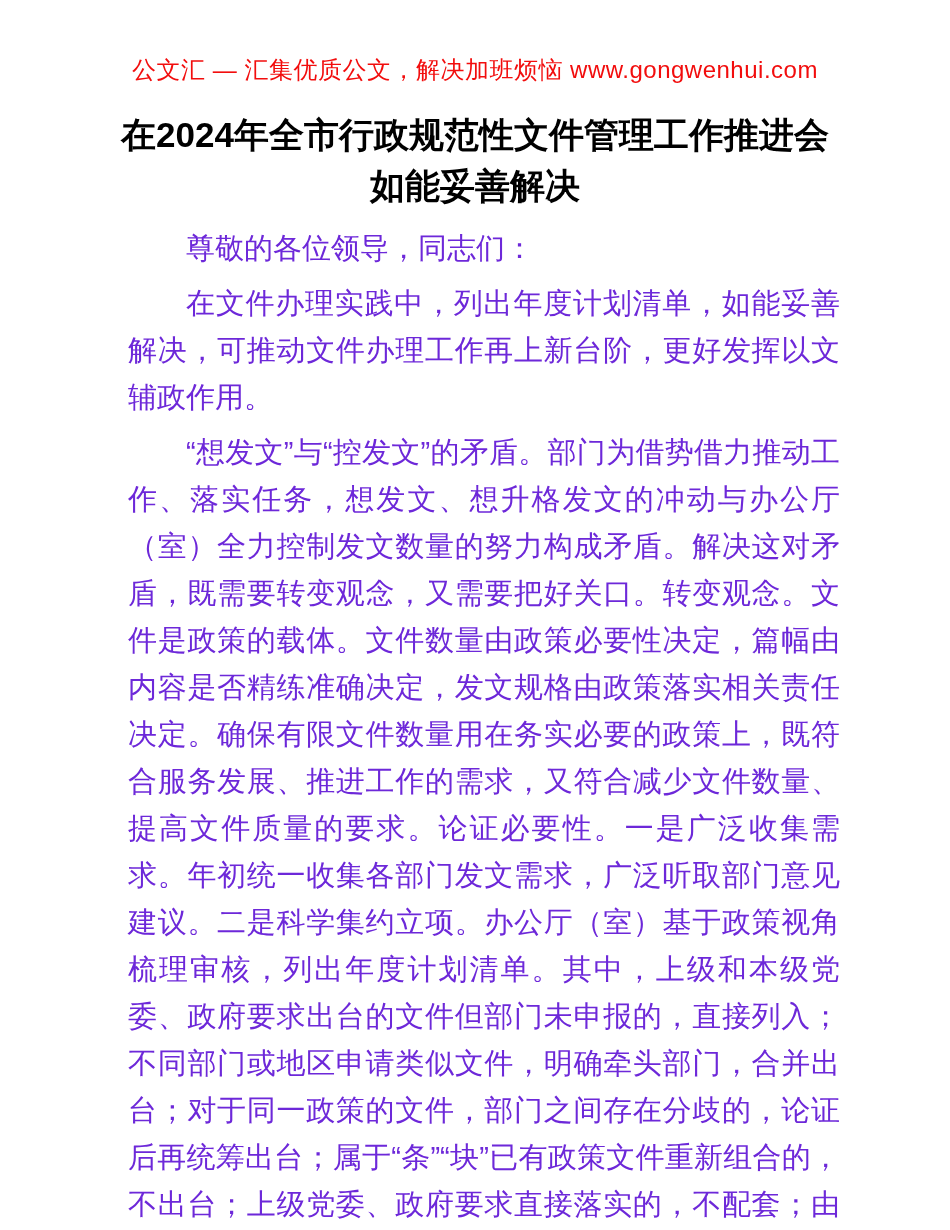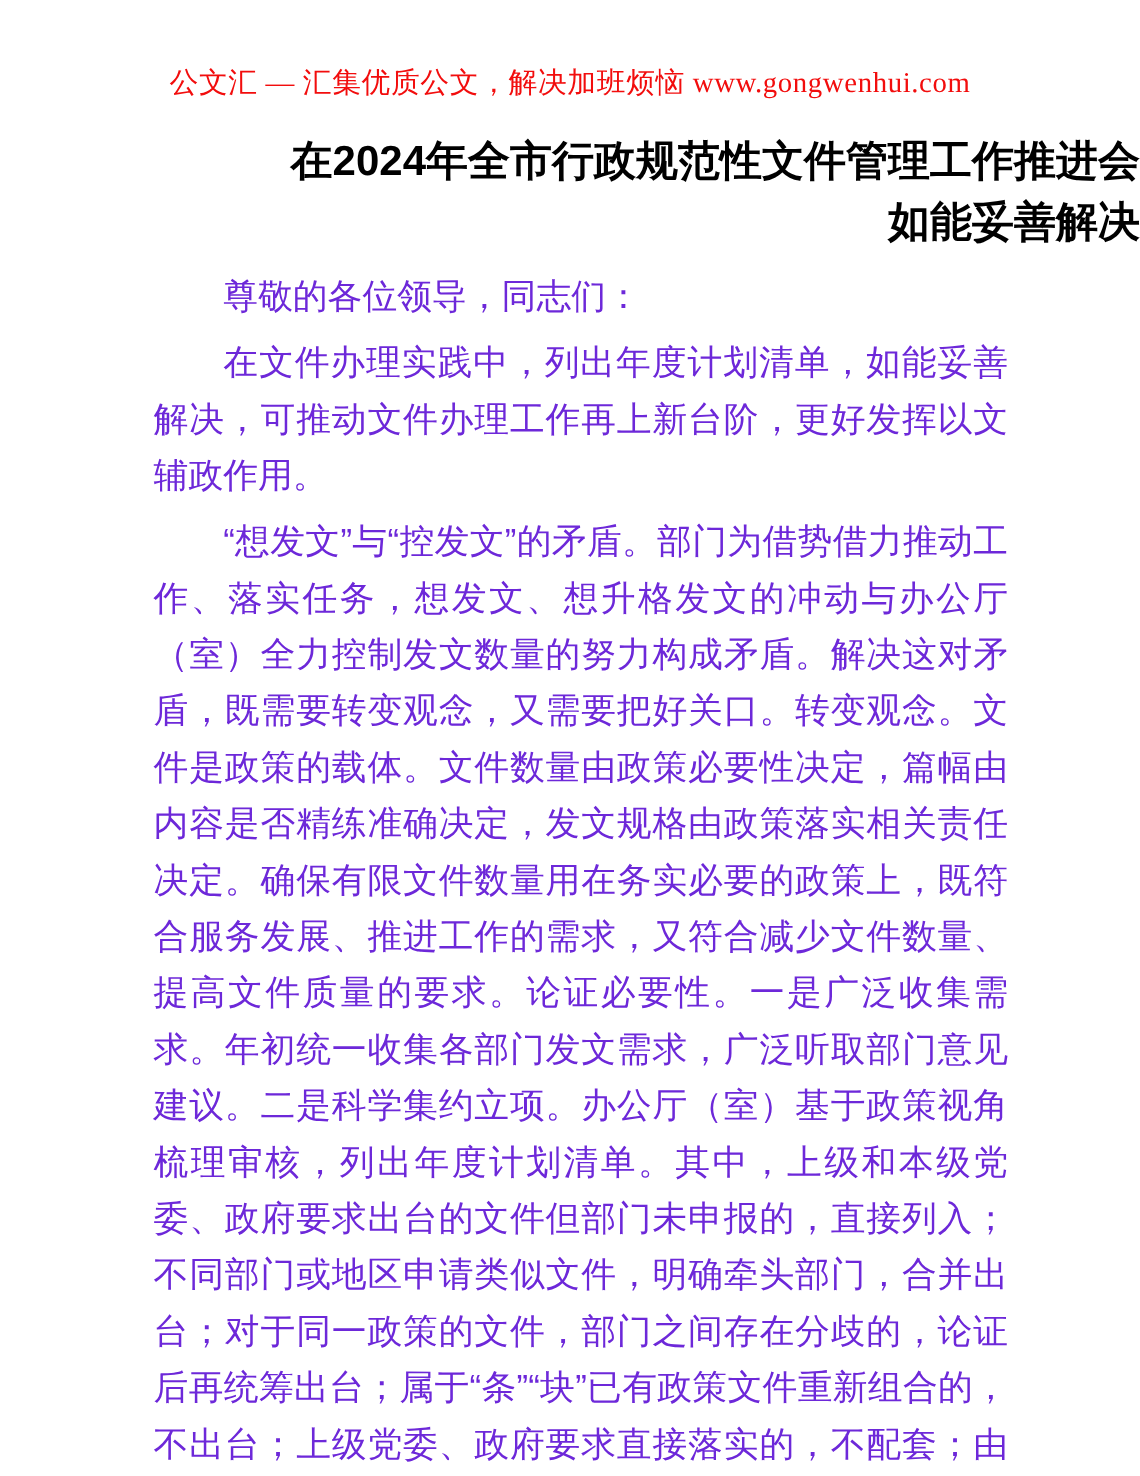--- a/index.html
+++ b/index.html
@@ -12,26 +12,25 @@
   }
   .page { width:950px; height:1230px; background:#ffffff; }
 
   .site-header {
     margin-top:55px;
     text-align:center;
     font-size:24px;
     line-height:30px;
     color:#f20d0d;
     letter-spacing:0.5px;
-    font-family:Liberation Serif, serif;
   }
 
   .doc-title {
     margin-top:24px;
-    text-align:right;
+    text-align:center;
     font-size:35px;
     line-height:51px;
     font-weight:bold;
     color:#000000;
   }
   .title-line { display:block; }
 
   .content {
     margin-top:14px;
     padding-left:128px;

